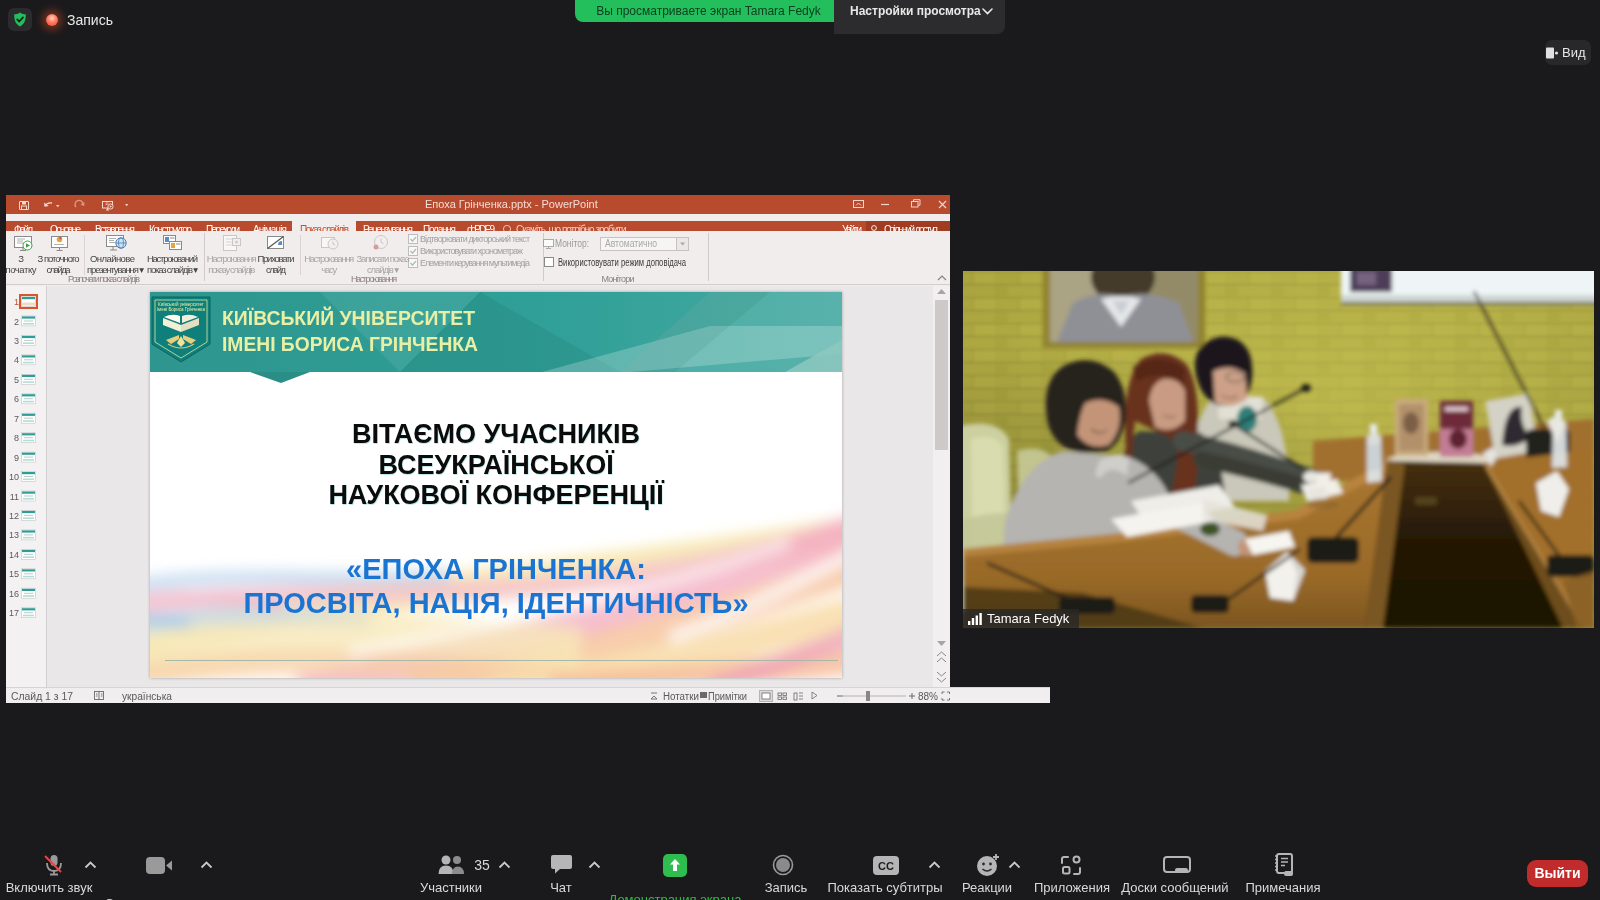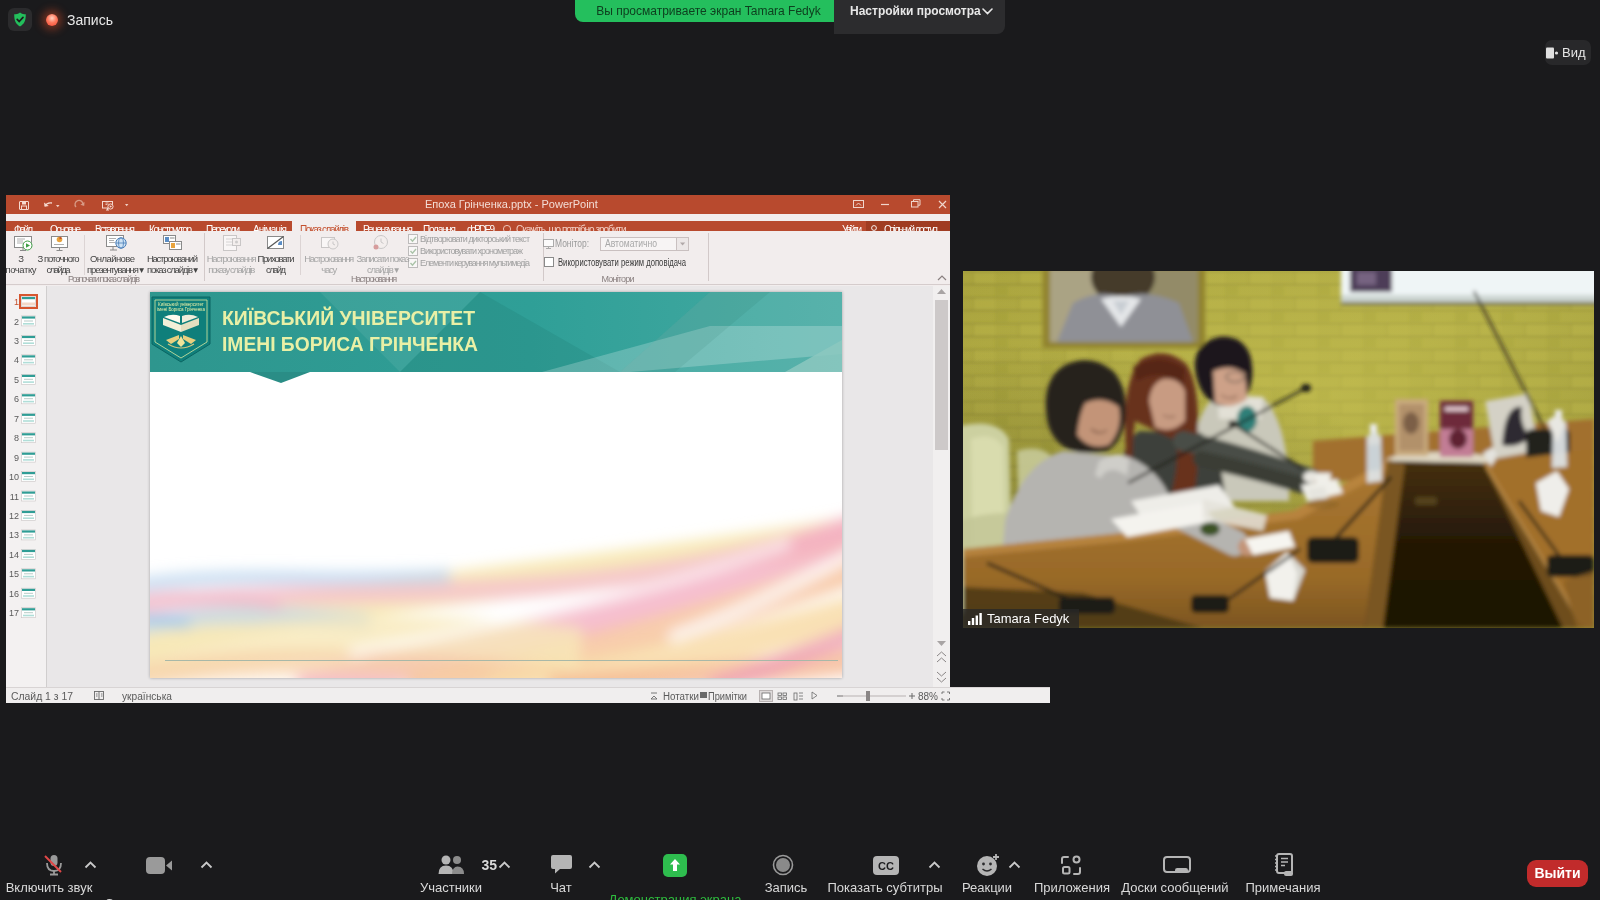--- a/index.html
+++ b/index.html
@@ -406,20 +406,22 @@
             <path d="M-20 175 C 160 140, 300 145, 430 160" stroke="#f8e9b8" stroke-width="40" fill="none" opacity="0.8"></path>
             <path d="M-20 190 C 100 168, 220 172, 340 185" stroke="#f6cfa2" stroke-width="26" fill="none" opacity="0.7"></path>
             <path d="M-20 112 C 30 104, 80 108, 130 118" stroke="#f0b8c8" stroke-width="10" fill="none" opacity="0.8"></path>
             <path d="M-30 128 l70 8" stroke="#8fc3ea" stroke-width="9" opacity="0.8"></path>
             <path d="M400 200 C 520 190, 620 185, 720 170" stroke="#f4b48e" stroke-width="26" fill="none" opacity="0.75"></path>
             <path d="M520 150 C 600 120, 660 90, 720 55" stroke="#ffffff" stroke-width="10" fill="none" opacity="0.9"></path>
             <path d="M200 165 C 360 135, 480 110, 640 55" stroke="#ffffff" stroke-width="8" fill="none" opacity="0.8"></path>
             <path d="M560 200 C 620 180, 670 160, 720 140" stroke="#ee9fb4" stroke-width="18" fill="none" opacity="0.8"></path>
           </g>
         </svg>
+        <div class="sl-black" style="top:127px;">ВІТАЄМО УЧАСНИКІВ<br>ВСЕУКРАЇНСЬКОЇ<br>НАУКОВОЇ КОНФЕРЕНЦІЇ</div>
+        <div class="sl-blue" style="top:260px;">«ЕПОХА ГРІНЧЕНКА:<br>ПРОСВІТА, НАЦІЯ, ІДЕНТИЧНІСТЬ»</div>
         <div style="position:absolute;left:15px;top:368px;width:673px;height:1px;background:#a8b8a8;"></div>
       </div>
 
       <svg width="17" height="401" viewBox="0 0 17 401" style="position:absolute;left:927px;top:0;">
         <rect x="0" y="0" width="17" height="401" fill="#f1efef"></rect>
         <path d="M4 8 l4.5 -5 4.5 5 z" fill="#a8a4a4"></path>
         <rect x="2" y="14" width="13" height="150" fill="#cdc9c9"></rect>
         <path d="M4 355 l4.5 5 4.5 -5 z" fill="#a8a4a4"></path>
         <path d="M4 370 l4.5 -4 4.5 4 M4 376 l4.5 -4 4.5 4" stroke="#8a8686" fill="none"></path>
         <path d="M4 386 l4.5 4 4.5 -4 M4 392 l4.5 4 4.5 -4" stroke="#8a8686" fill="none"></path>
@@ -678,21 +680,21 @@
         <path d="M1.5 6.5 L6.5 1.5 L11.5 6.5" stroke="#c9c9c9" stroke-width="1.8" fill="none"></path>
       </svg>
     <div class="tbitem" style="left:100px;top:51px;width:120px;">Остановить видео</div>
 
     <svg class="abs" style="left:438px;top:10px;" width="28" height="20" viewBox="0 0 28 20">
       <circle cx="8" cy="5" r="4.5" fill="#b5b5b5"></circle>
       <path d="M0.5 19 q0 -8.5 7.5 -8.5 q7.5 0 7.5 8.5 z" fill="#b5b5b5"></path>
       <circle cx="19" cy="5" r="4" fill="#8c8c8c"></circle>
       <path d="M14 19 q0.5 -7.5 5.5 -7.5 q6.5 0 6.5 7.5 z" fill="#8c8c8c"></path>
     </svg>
-    <div class="tbitem" style="left:467px;top:12px;width:30px;text-align:right;font-size:14px;font-weight:bold;">35</div>
+    <div class="tbitem" style="left:467px;top:12px;width:30px;text-align:center;font-size:14px;">35</div>
     <svg class="abs" style="left:498px;top:16px;" width="13" height="8" viewBox="0 0 13 8">
         <path d="M1.5 6.5 L6.5 1.5 L11.5 6.5" stroke="#c9c9c9" stroke-width="1.8" fill="none"></path>
       </svg>
     <div class="tbitem" style="left:391px;top:35px;width:120px;">Участники</div>
 
     <svg class="abs" style="left:551px;top:10px;" width="21" height="20" viewBox="0 0 21 20">
       <path d="M2 0 h17 q2 0 2 2 v10 q0 2 -2 2 h-10 l-5 4.5 v-4.5 h-2 q-2 0 -2 -2 v-10 q0 -2 2 -2 z" fill="#b5b5b5"></path>
     </svg>
     <svg class="abs" style="left:588px;top:16px;" width="13" height="8" viewBox="0 0 13 8">
         <path d="M1.5 6.5 L6.5 1.5 L11.5 6.5" stroke="#c9c9c9" stroke-width="1.8" fill="none"></path>

